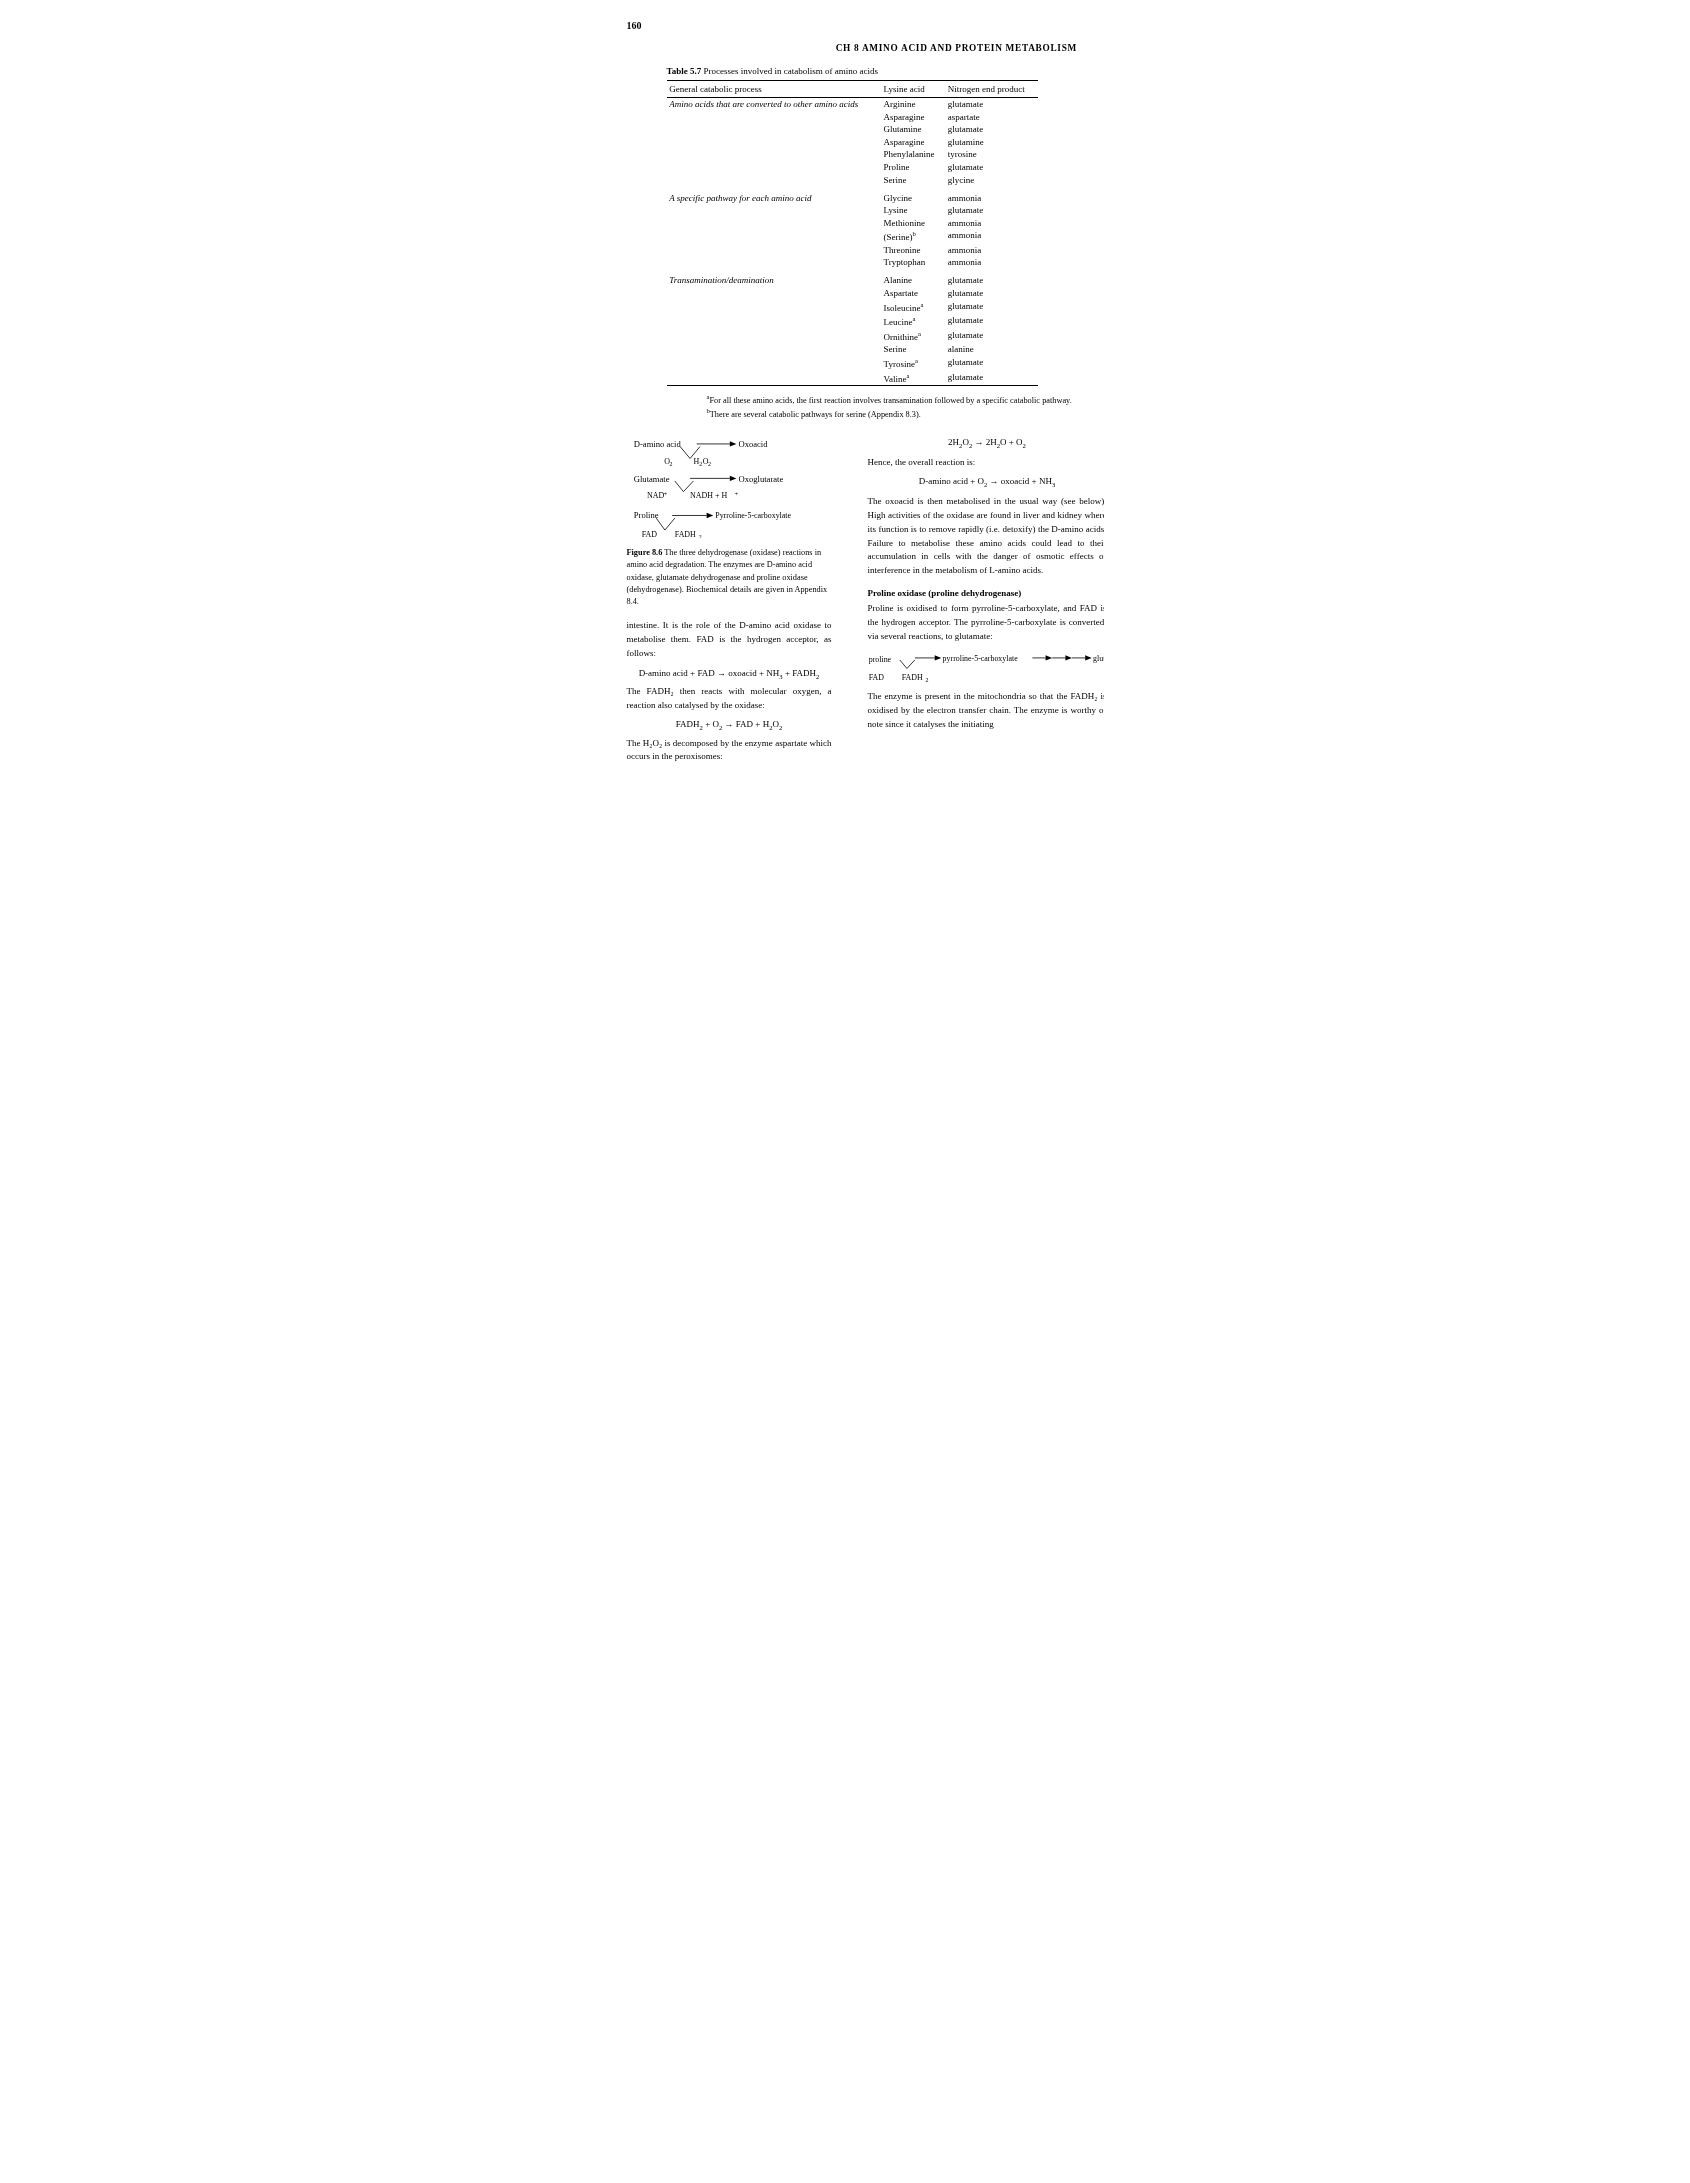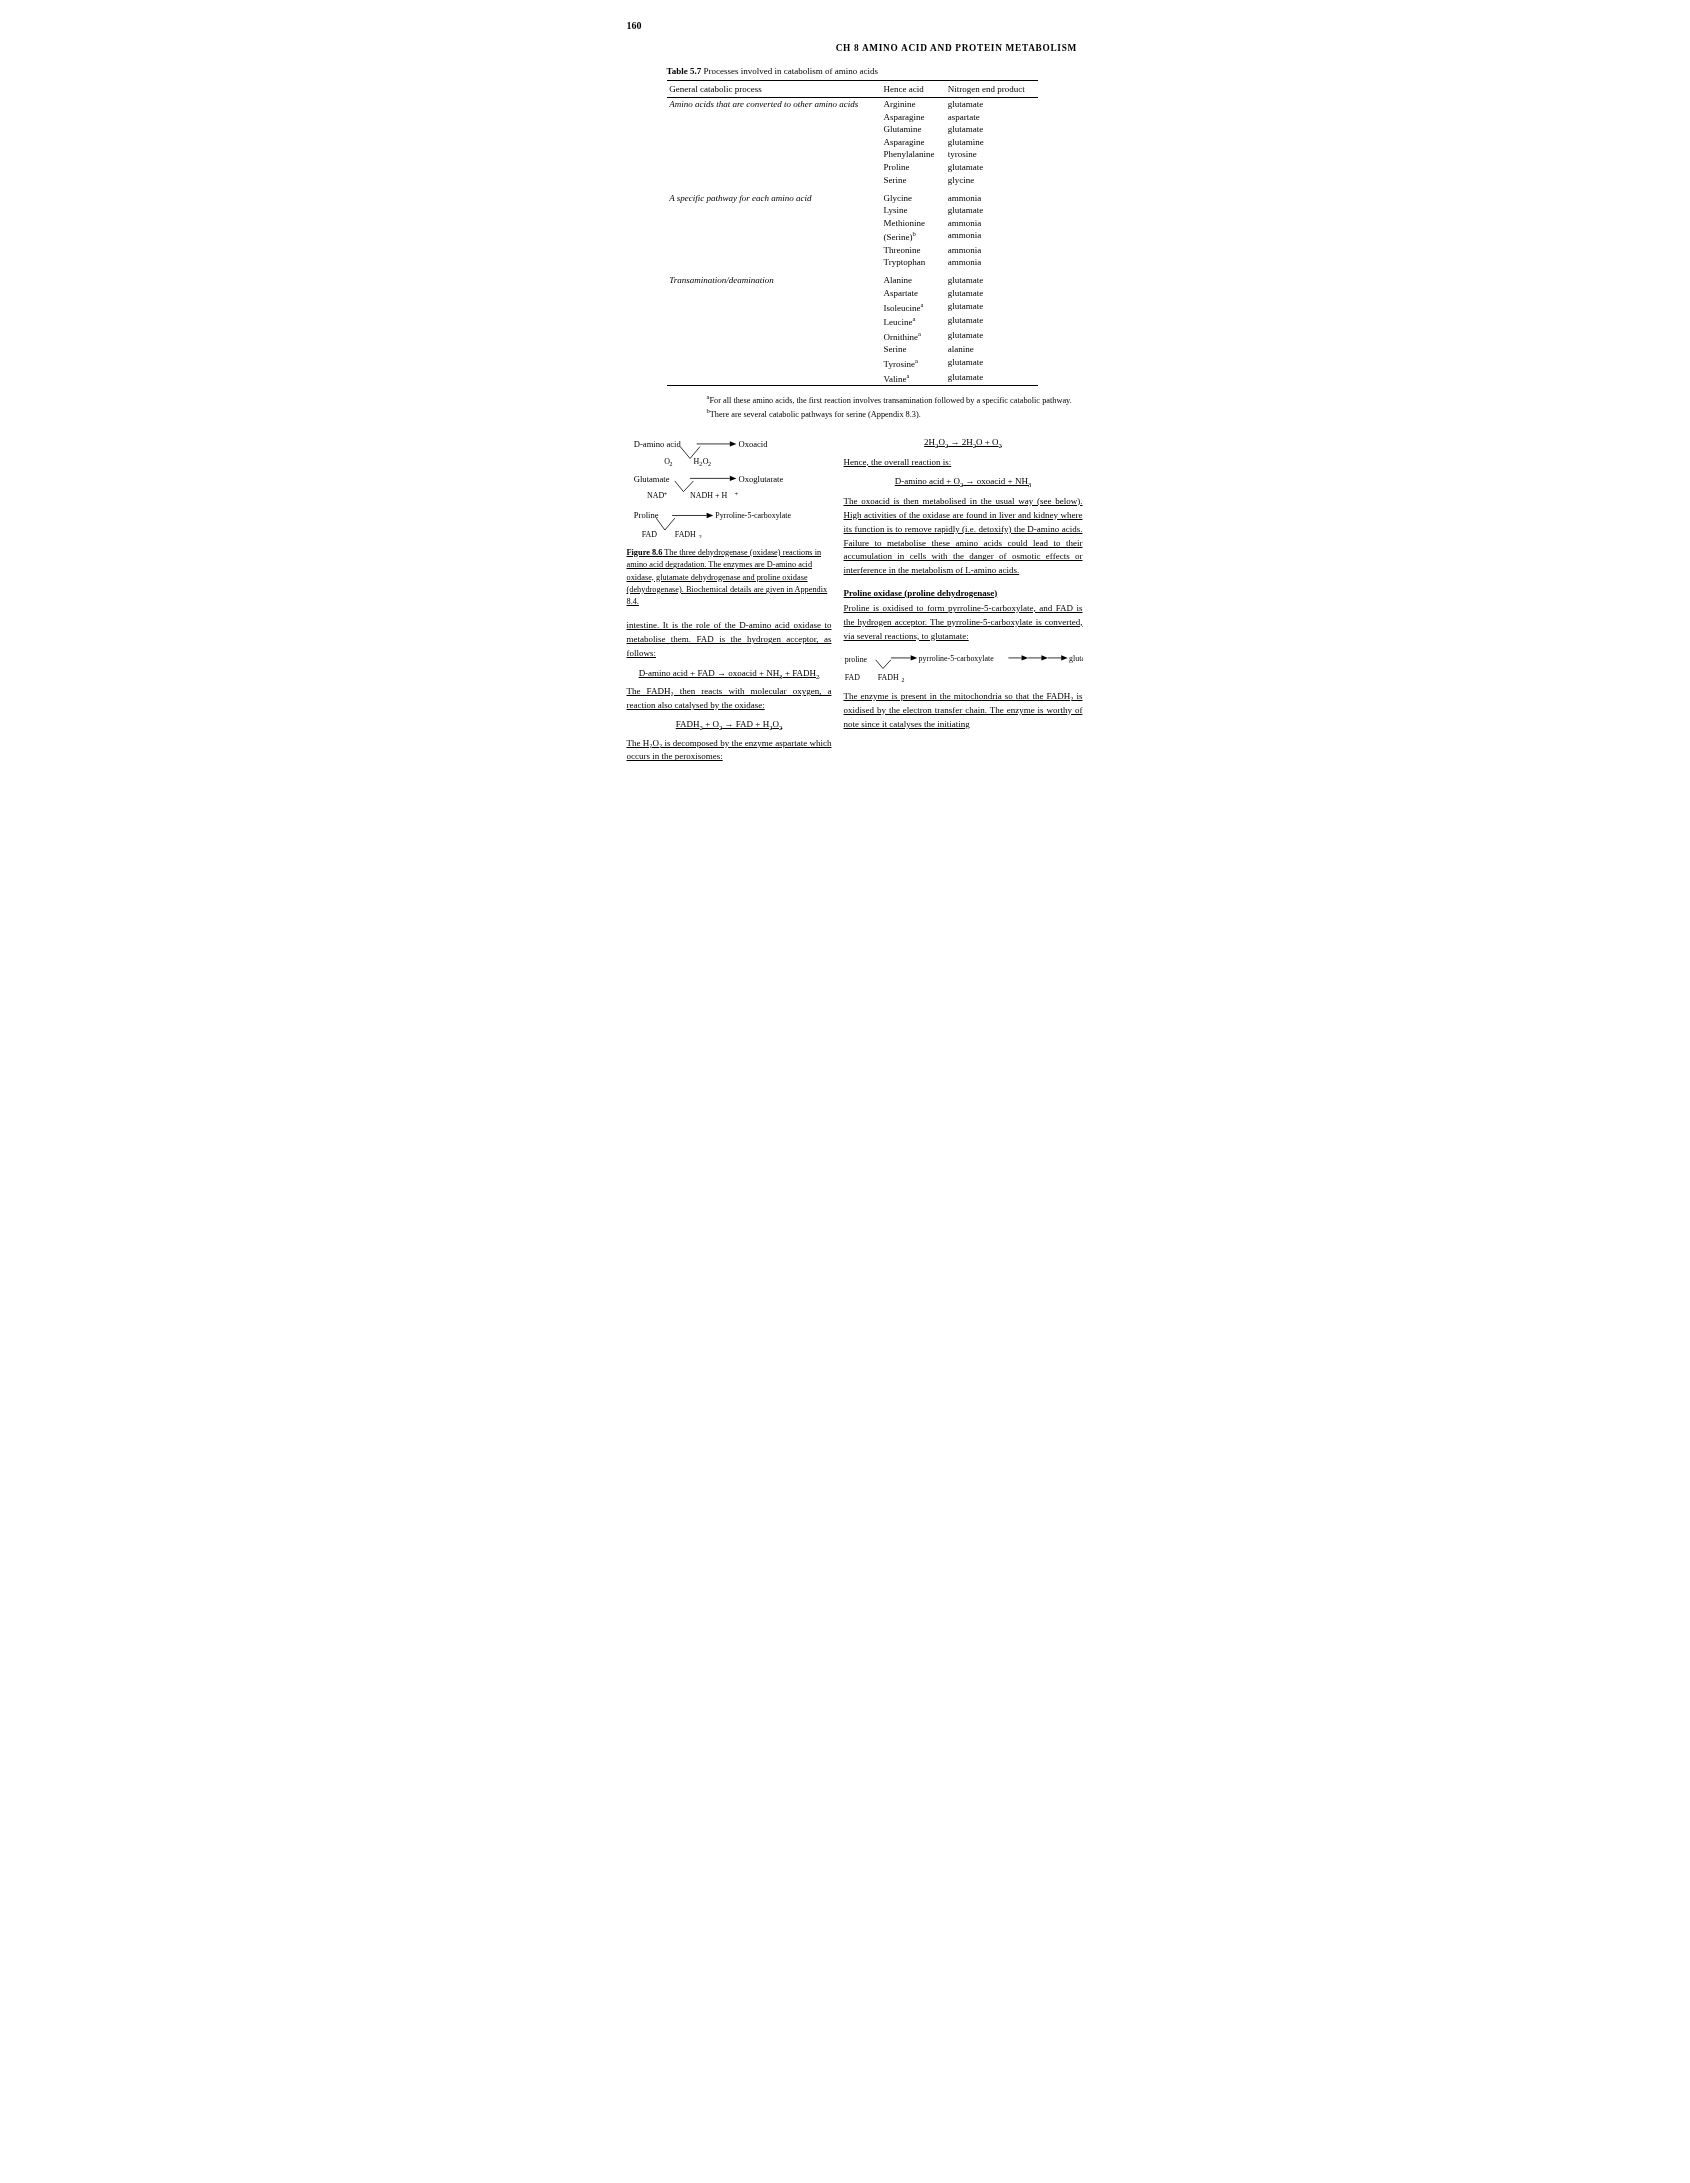--- a/index.html
+++ b/index.html
@@ -73,23 +73,22 @@
     .footnote-section {
       margin-left: 40px;
       font-size: 8.3px;
       margin-top: 4px;
       width: 371px;
     }
 
     
     .two-col {
       display: flex;
-      gap: 12px;
+      gap: 36px;
       margin-top: 4px;
-      text-decoration: underline;
     }
 
     .col-left {
       width: 205px;
       flex-shrink: 0;
     }
 
     .col-right {
       flex: 1;
     }
@@ -158,21 +157,21 @@
 <div class="chapter-header">CH 8   AMINO ACID AND PROTEIN METABOLISM</div>
 
 <div class="table-container">
   <div class="table-caption">
     <strong>Table 5.7</strong><span> Processes involved in catabolism of amino acids</span>
   </div>
   <table class="main-table">
     <thead>
       <tr>
         <th>General catabolic process</th>
-        <th>Hence acid</th>
+        <th>Lysine acid</th>
         <th>Nitrogen end product</th>
       </tr>
     </thead>
     <tbody>
 
       <tr>
         <td rowspan="7" style="vertical-align:top;"><span class="section-italic">Amino acids that are converted to other amino acids</span></td>
         <td>Arginine</td>
         <td>glutamate</td>
       </tr>

